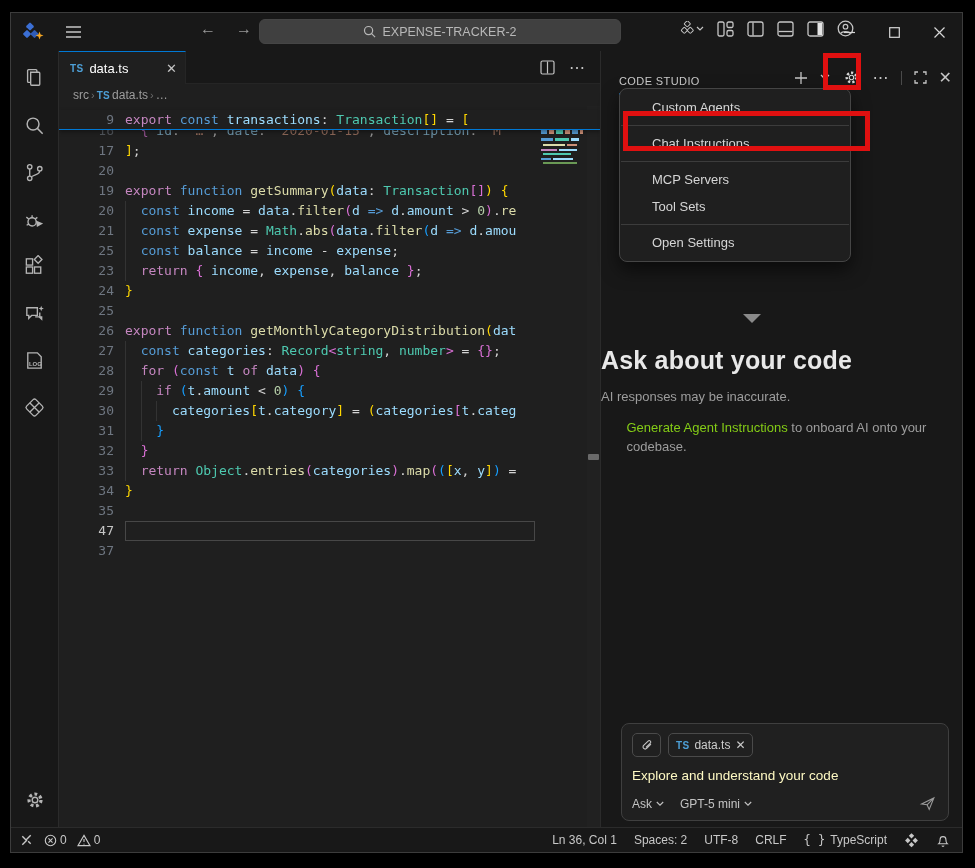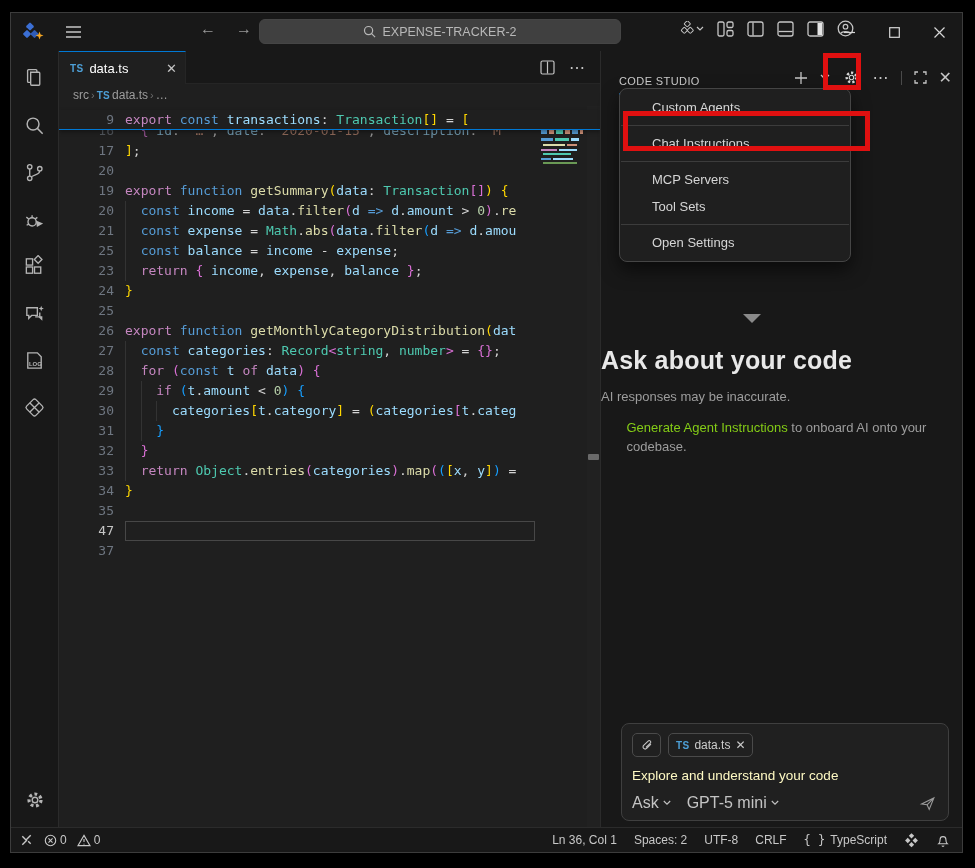--- a/index.html
+++ b/index.html
@@ -90,21 +90,21 @@
   .welcome .para { margin:14px auto 0; width:300px; font-size:13px; color:#9d9d9d; line-height:19px; }
   .welcome .link { color:#84cc16; }
 
   .chatbox { position:absolute; left:20px; right:13px; top:672px; height:98px; background:#202020;
     border:1px solid #3f3f3f; border-radius:8px; padding:9px 10px; }
   .chat-row1 { display:flex; gap:7px; align-items:center; }
   .chip { height:24px; border:1px solid #4a4a4a; border-radius:5px; display:flex; align-items:center;
     padding:0 7px; gap:5px; color:#cccccc; font-size:12px; background:#202020; }
   .chat-placeholder { margin-top:11px; color:#fef9c3; font-size:13.5px; }
   .chat-row3 { position:absolute; left:10px; right:12px; bottom:8px; display:flex; align-items:center;
-    gap:16px; font-size:16px; color:#c3c3c3; }
+    gap:16px; font-size:12px; color:#c3c3c3; }
   .dd { display:flex; align-items:center; gap:4px; }
   .send { margin-left:auto; color:#9a9a9a; }
 
   
   .ann { position:absolute; border:5px solid #e01010; z-index:9; }
   .ann-gear { left:812px; top:40px; width:38px; height:37px; }
   .ann-prompt { left:612px; top:98px; width:247px; height:40px; }
 
   
   .statusbar { position:absolute; left:0; right:0; bottom:0; height:25px; background:#181818;

